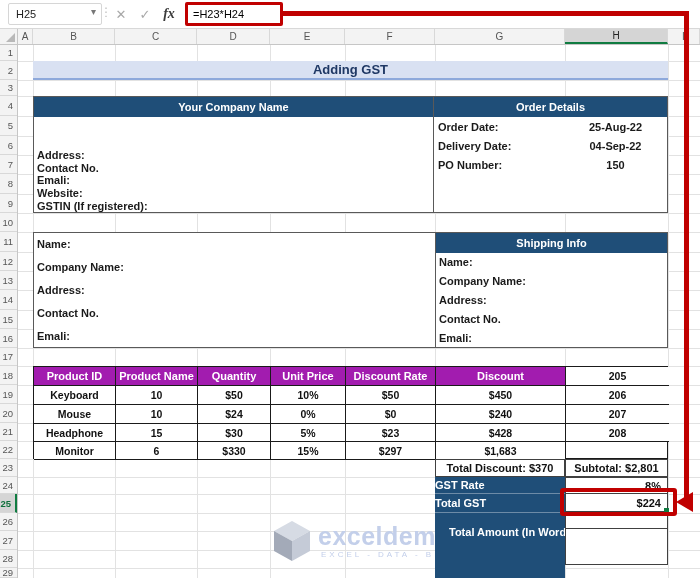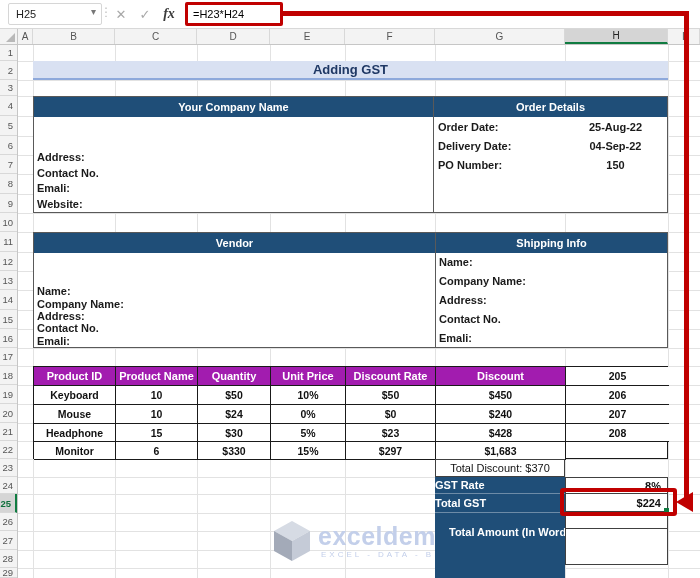--- a/index.html
+++ b/index.html
@@ -44,21 +44,21 @@
   .fld { flex:1; display:flex; align-items:center; padding-left:3px; font-size:11px; font-weight:bold; color:#1a1a1a; }
   .ord-row { height:19px; display:flex; align-items:center; font-size:11px; font-weight:bold; color:#1a1a1a; }
   .ord-lbl { width:130px; padding-left:4px; }
   .ord-val { width:103px; text-align:center; }
 
   .ptable { position:absolute; left:15px; top:321px; width:635px; height:93px; display:grid; grid-template-columns:82px 82px 73px 75px 90px 130px 103px; grid-template-rows:19px 19px 19px 18px 18px; border:1.5px solid #1a1a1a; background:#fff; z-index:3; }
   .pth { background:#a21caf; color:#fff; font-size:11px; font-weight:bold; display:flex; align-items:center; justify-content:center; border-right:1px solid #1a1a1a; border-bottom:1px solid #1a1a1a; }
   .ptc { background:#fff; color:#111; font-size:10.5px; font-weight:600; display:flex; align-items:center; justify-content:center; border-right:1px solid #1a1a1a; border-bottom:1px solid #1a1a1a; }
   .ptable > div:nth-child(7n) { border-right:none; }
 
-  .sum-cell { position:absolute; height:18px; background:#fff; border:1px solid #404040; display:flex; align-items:center; justify-content:center; font-size:11px; font-weight:normal; color:#111; z-index:3; }
+  .sum-cell { position:absolute; height:18px; background:#fff; border:1px solid #404040; display:flex; align-items:center; justify-content:center; font-size:11px; font-weight:bold; color:#111; z-index:3; }
   .sum-lbls { position:absolute; left:417px; top:432px; width:130px; height:136px; background:#1f4e78; display:flex; flex-direction:column; z-index:3; }
   .sum-lbl { color:#fff; font-size:11px; font-weight:bold; display:flex; align-items:center; padding-left:0; border-bottom:1px solid rgba(255,255,255,.35); white-space:nowrap; }
   .sum-lbl:last-child { border-bottom:none;margin-left:14px; }
   .sum-vals { position:absolute; left:547px; top:432px; width:103px; display:flex; flex-direction:column; z-index:3; }
   .sum-val { background:#fff; border:1px solid #404040; display:flex; align-items:center; justify-content:flex-end; padding-right:6px; font-size:11px; font-weight:bold; color:#111; }
   .sum-val + .sum-val { margin-top:-1px; }
 
   .watermark { position:absolute; left:254px; top:474px; display:flex; align-items:center; gap:6px; z-index:2; }
   .wm-text .brand { font-size:25px; font-weight:bold; color:#c3cfea; letter-spacing:0.5px; line-height:25px; }
   .wm-text .tag { font-size:8px; color:#c3cfea; letter-spacing:3px; margin-top:1px; padding-left:3px; }
@@ -192,20 +192,21 @@
     <div class="title-band">Adding GST</div>
 
     <div class="sec-box" style="left:15px; top:51px; width:635px; height:117px">
       <div class="pane-l">
         <div class="nav-hdr">Your Company Name</div>
         <div class="fields">
           <div class="fld">Address:</div>
           <div class="fld">Contact No.</div>
           <div class="fld">Emali:</div>
           <div class="fld">Website:</div>
+          <div class="fld">GSTIN (If registered):</div>
         </div>
       </div>
       <div class="pane-r">
         <div class="nav-hdr">Order Details</div>
         <div class="ord-row">
           <span class="ord-lbl">Order Date:</span>
           <span class="ord-val">25-Aug-22</span>
         </div>
         <div class="ord-row">
           <span class="ord-lbl">Delivery Date:</span>
@@ -213,21 +214,20 @@
         </div>
         <div class="ord-row">
           <span class="ord-lbl">PO Number:</span>
           <span class="ord-val">150</span>
         </div>
       </div>
     </div>
 
     <div class="sec-box" style="left:15px; top:187px; width:635px; height:116px">
       <div class="pane-l">
-        <div class="nav-hdr">Vendor</div>
         <div class="fields">
           <div class="fld">Name:</div>
           <div class="fld">Company Name:</div>
           <div class="fld">Address:</div>
           <div class="fld">Contact No.</div>
           <div class="fld">Emali:</div>
         </div>
       </div>
       <div class="pane-r">
         <div class="nav-hdr">Shipping Info</div>
@@ -276,20 +276,21 @@
       <div class="ptc">208</div>
       <div class="ptc">Monitor</div>
       <div class="ptc">6</div>
       <div class="ptc">$330</div>
       <div class="ptc">15%</div>
       <div class="ptc">$297</div>
       <div class="ptc">$1,683</div>
     </div>
 
     <div class="sum-cell" style="left:417px; top:414px; width:130px">Total Discount: $370</div>
+    <div class="sum-cell" style="left:547px; top:414px; width:103px">Subtotal: $2,801</div>
 
     <div class="sum-lbls">
       <div class="sum-lbl" style="height:17px">GST Rate</div>
       <div class="sum-lbl" style="height:19px">Total GST</div>
       <div class="sum-lbl" style="height:37px">Total Amount (In Word)</div>
     </div>
     <div class="sum-vals">
       <div class="sum-val" style="height:17px">8%</div>
       <div class="sum-val" style="height:19px">$224</div>
       <div class="sum-val" style="height:18px"></div>

